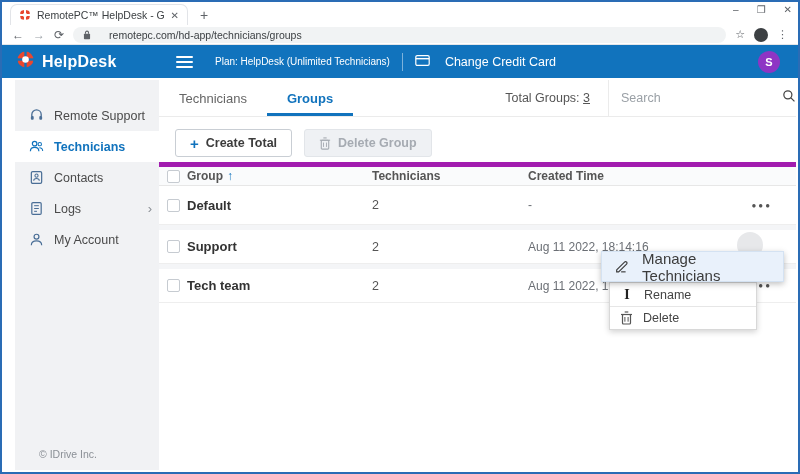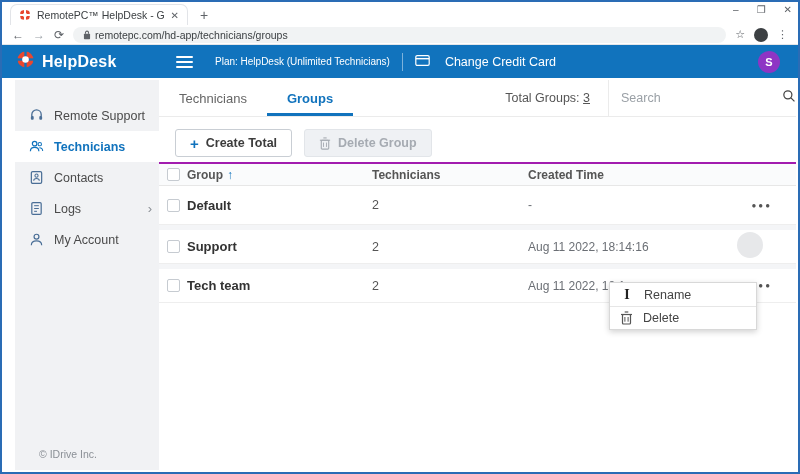--- a/index.html
+++ b/index.html
@@ -16,21 +16,21 @@
   .tab-title { font-size:10.5px; color:#3c4043; white-space:nowrap; overflow:hidden; flex:1; }
   .tab-close { font-size:10px; color:#5f6368; cursor:default; }
   .newtab { font-size:14px; color:#5f6368; margin-left:12px; padding-bottom:2px; }
   .wincontrols { position:absolute; top:2px; right:6px; display:flex; gap:18px;
                  font-size:10px; color:#5f6368; }
   .toolbar { height:20px; display:flex; align-items:center; gap:9px; padding:0 10px;
              border-bottom:1px solid #e4e6e9; background:#fff; }
   .navbtn { font-size:12px; color:#5f6368; line-height:1; }
   .navbtn.fwd { color:#9aa0a6; }
   .urlbar { flex:1; height:16px; background:#f1f3f4; border-radius:8px;
-            display:flex; align-items:center; gap:4px; padding:0 10px; }
+            display:flex; align-items:center; gap:18px; padding:0 10px; }
   .url-text { font-size:10.5px; color:#3c4043; }
   .star { font-size:11px; color:#5f6368; }
   .chrome-avatar { width:14px; height:14px; border-radius:50%; background:#3c4043; }
   .dots { font-size:11px; color:#5f6368; }
 
   
   .appheader { height:33px; background:#1173bd; display:flex; align-items:center; color:#fff; }
   .logo { display:flex; align-items:center; gap:7px; padding-left:14px; width:160px; }
   .logo-text { font-size:16px; font-weight:bold; letter-spacing:.2px; }
   .hamburger { margin-left:14px; display:flex; flex-direction:column; gap:3px; width:17px; }
@@ -67,21 +67,21 @@
   .actions { height:40px; padding:12px 0 0 16px; display:flex; gap:12px; }
   .btn { height:28px; display:flex; align-items:center; gap:7px; padding:0 14px;
          font-size:12.5px; font-weight:bold; border-radius:3px; cursor:pointer; }
   .btn.create { background:#fff; border:1px solid #c9ced4; color:#3c3c3c; }
   .btn.create .plus { color:#1173bd; font-size:15px; font-weight:bold; }
   .btn.delete { background:#eff1f4; border:1px solid #e2e5e9; color:#a6abb2; cursor:default; }
 
   .table { margin-top:5px; }
   .trow { display:grid; grid-template-columns:20px 185px 156px 1fr 44px; align-items:center;
           padding:0 24px 0 8px; }
-  .thead { height:24px; background:#fafbfc; border-top:2px solid #a21caf; border-bottom:1px solid #e7e7e7;
+  .thead { height:24px; background:#fafbfc; border-top:5px solid #a21caf; border-bottom:1px solid #e7e7e7;
            font-size:12px; font-weight:bold; color:#555; }
   .sort-arrow { color:#1173bd; font-weight:normal; margin-left:4px; }
   .tbody .trow { height:39px; background:#fff; border-bottom:1px solid #eeeeee; }
   .tbody .trow + .trow { border-top:5px solid #f4f5f7; }
   .cell-group { font-size:13px; font-weight:bold; color:#333; }
   .cell-num { font-size:12.5px; color:#555; }
   .cell-time { font-size:12px; color:#6b6f75; }
   .checkbox { width:13px; height:13px; border:1px solid #c6cbd1; border-radius:2px; background:#fff; }
   .ellipsis { font-size:8px; letter-spacing:2px; color:#555; text-align:right; }
 
@@ -297,20 +297,27 @@
           <span class="checkbox"></span>
           <span class="cell-group">Tech team</span>
           <span class="cell-num">2</span>
           <span class="cell-time">Aug 11 2022, 18:1</span>
           <span class="ellipsis">●●●</span>
         </div>
       </div>
     </div>
 
     <div class="hover-circle"></div>
+    <div class="menu-hover">
+      <svg width="17" height="17" viewBox="0 0 18 18">
+          <path d="M3 12.8 11.8 4a1.6 1.6 0 0 1 2.3 0 1.6 1.6 0 0 1 0 2.3L5.2 15H3z" fill="none" stroke="#3c3c3c" stroke-width="1.3"></path>
+          <line x1="8" y1="15" x2="13" y2="15" stroke="#3c3c3c" stroke-width="1.3"></line>
+        </svg>
+      <span>Manage Technicians</span>
+    </div>
     <div class="menu-rest">
       <div class="menu-item">
         <span class="ibeam">I</span>
         <span>Rename</span>
       </div>
       <div class="menu-item">
         <svg width="13" height="14" viewBox="0 0 12 14">
             <rect x="2" y="3.5" width="8" height="9.5" rx="1" fill="none" stroke="#555" stroke-width="1.2"></rect>
             <line x1="0.5" y1="3.5" x2="11.5" y2="3.5" stroke="#555" stroke-width="1.2"></line>
             <line x1="4.2" y1="1" x2="7.8" y2="1" stroke="#555" stroke-width="1.2"></line>

